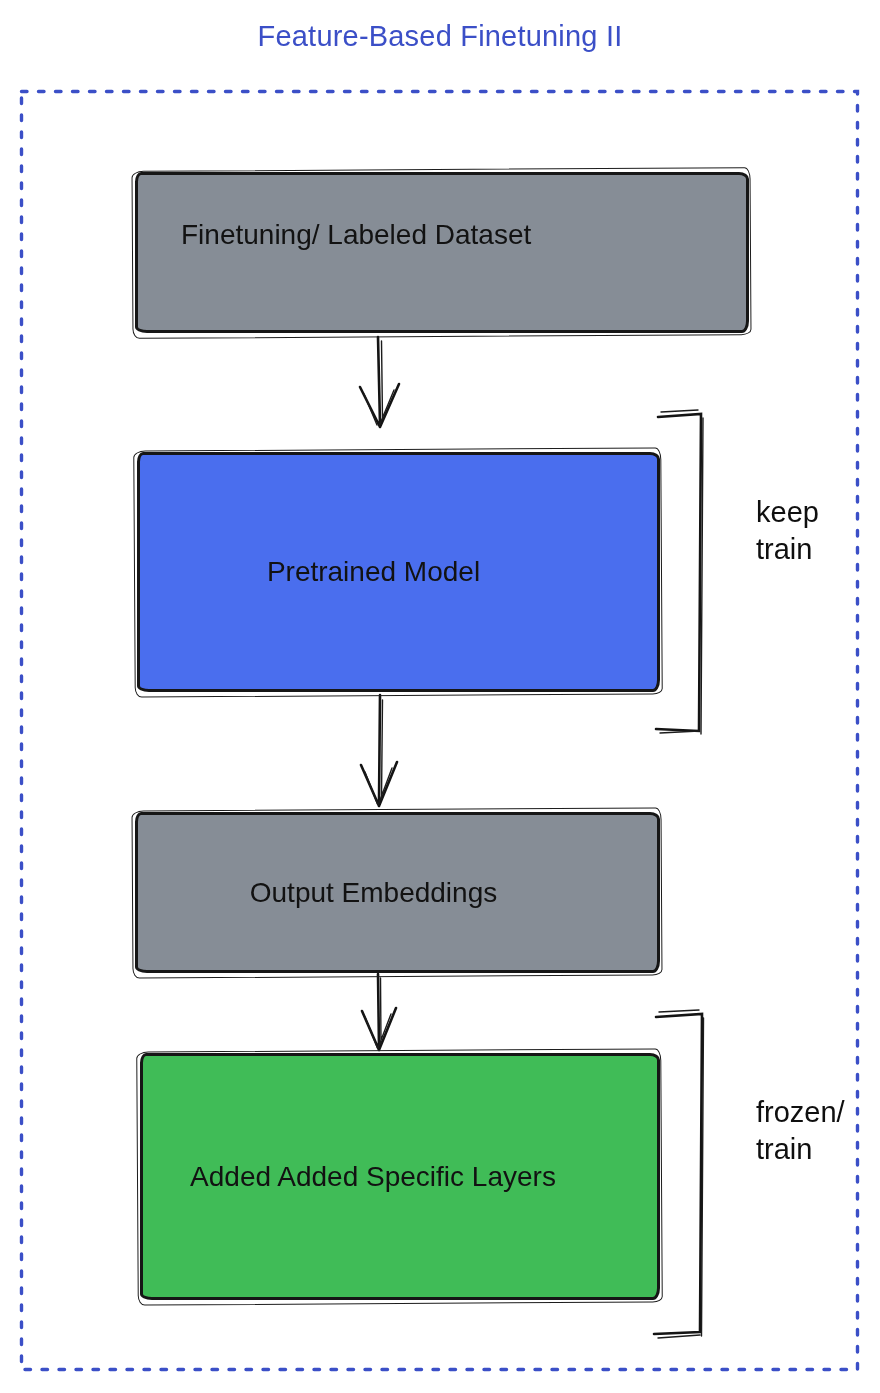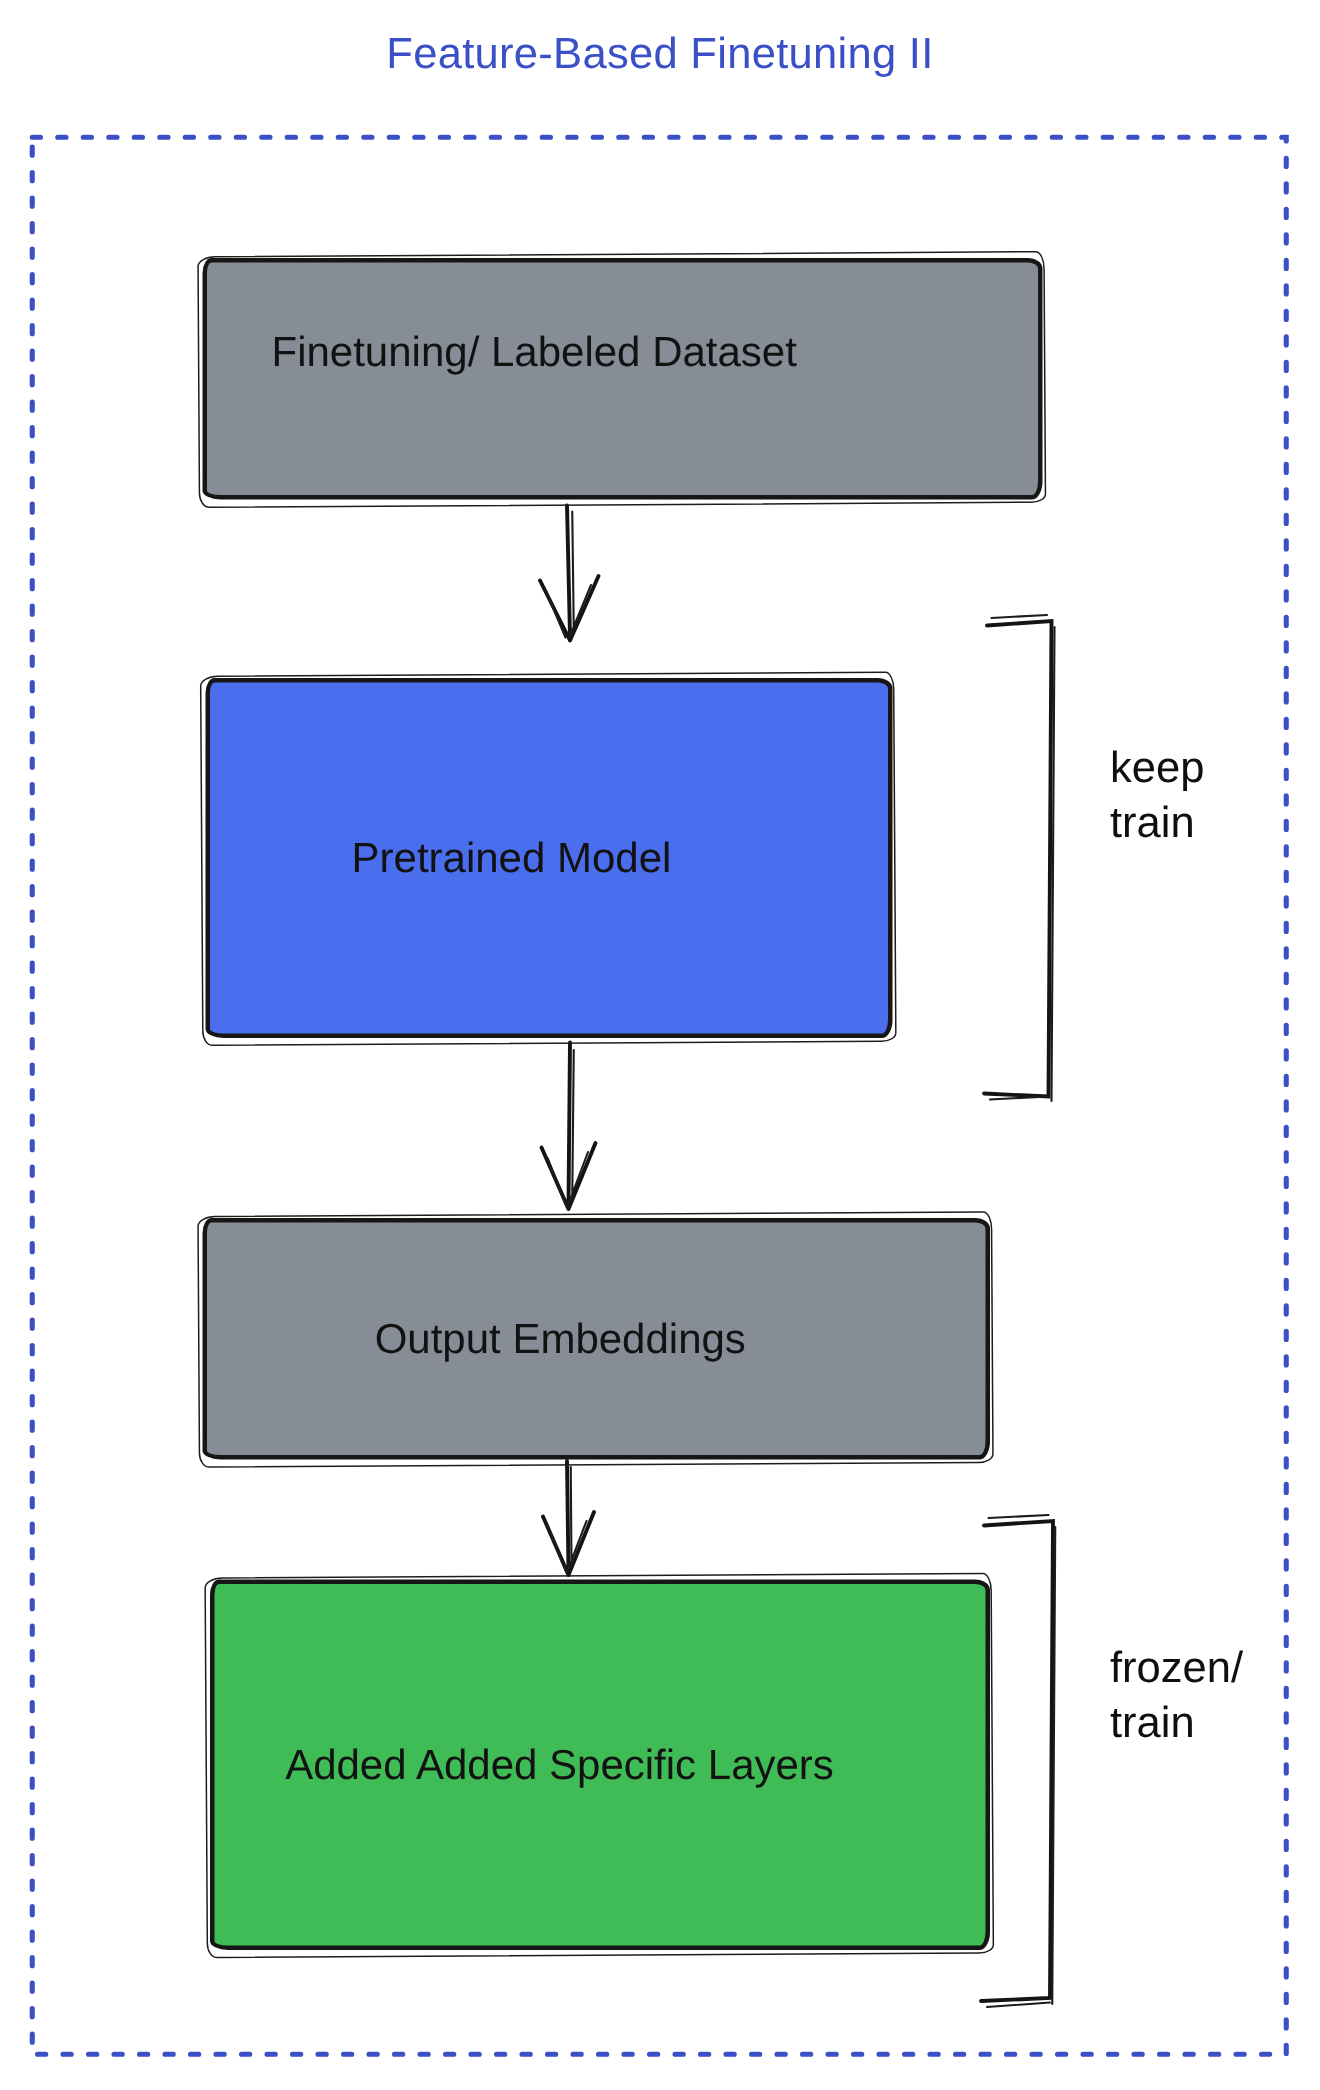--- a/index.html
+++ b/index.html
@@ -46,36 +46,37 @@
     pointer-events: none;
   }
   .fill-gray  { background: #868d96; }
   .fill-blue  { background: #4a6eee; }
   .fill-green { background: #40bc57; }
   .box-label {
     font-size: 28px;
     color: #121212;
     white-space: nowrap;
   }
-  .box-dataset { left: 135px; top: 172px; width: 560px; height: 161px;
+  .box-dataset { left: 135px; top: 172px; width: 614px; height: 161px;
                  justify-content: flex-start; }
   .box-dataset .box-label { padding-left: 43px; margin-top: -36px; }
-  .box-pretrained { left: 137px; top: 452px; width: 458px; height: 240px; }
+  .box-pretrained { left: 137px; top: 452px; width: 523px; height: 240px; }
   .box-pretrained .box-label { margin-left: -50px; }
   .box-embeddings { left: 135px; top: 812px; width: 525px; height: 161px; }
   .box-embeddings .box-label { margin-left: -48px; }
   .box-tasklayers { left: 140px; top: 1053px; width: 520px; height: 247px; }
   .box-tasklayers .box-label { margin-left: -54px; }
   
   .side-label {
     position: absolute;
     font-size: 29px;
     line-height: 37px;
     color: #0f0f0f;
     white-space: nowrap;
+    margin-left: 16px;
   }
   .label-keep-frozen { left: 740px; top: 494px; }
   .label-train-update { left: 740px; top: 1094px; }
   
   #overlay {
     position: absolute;
     inset: 0;
     width: 880px;
     height: 1393px;
     pointer-events: none;

